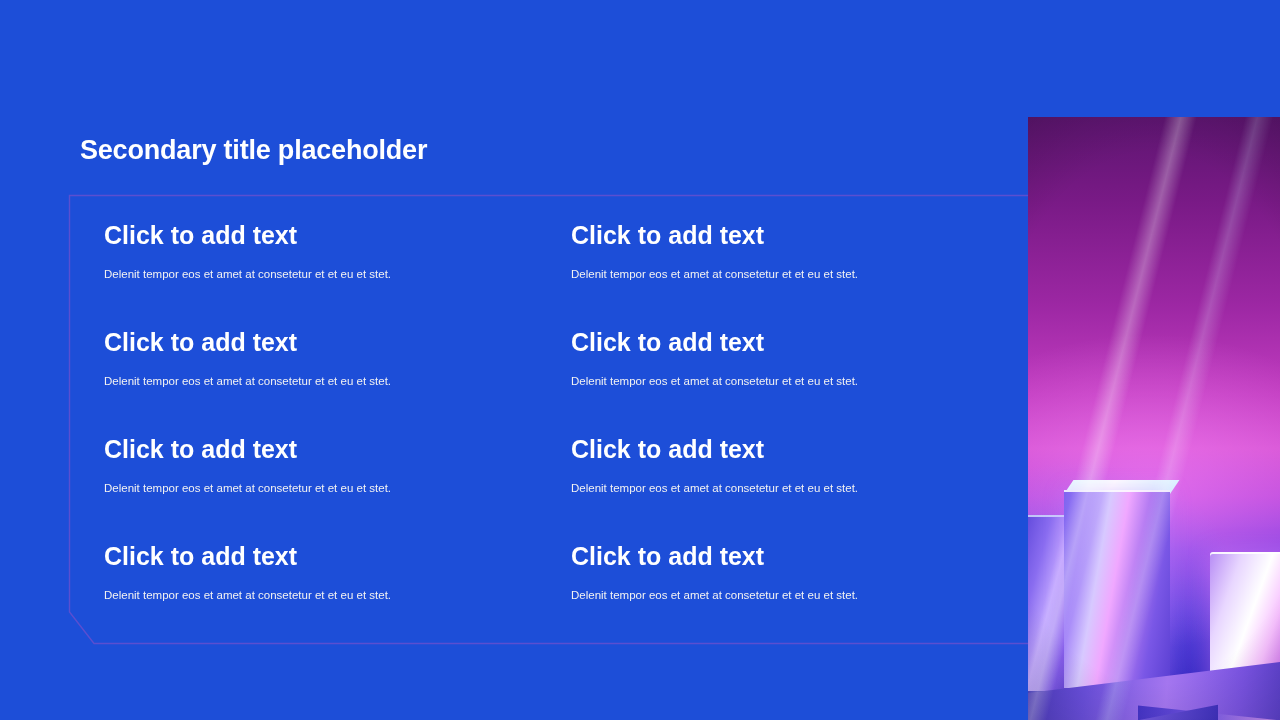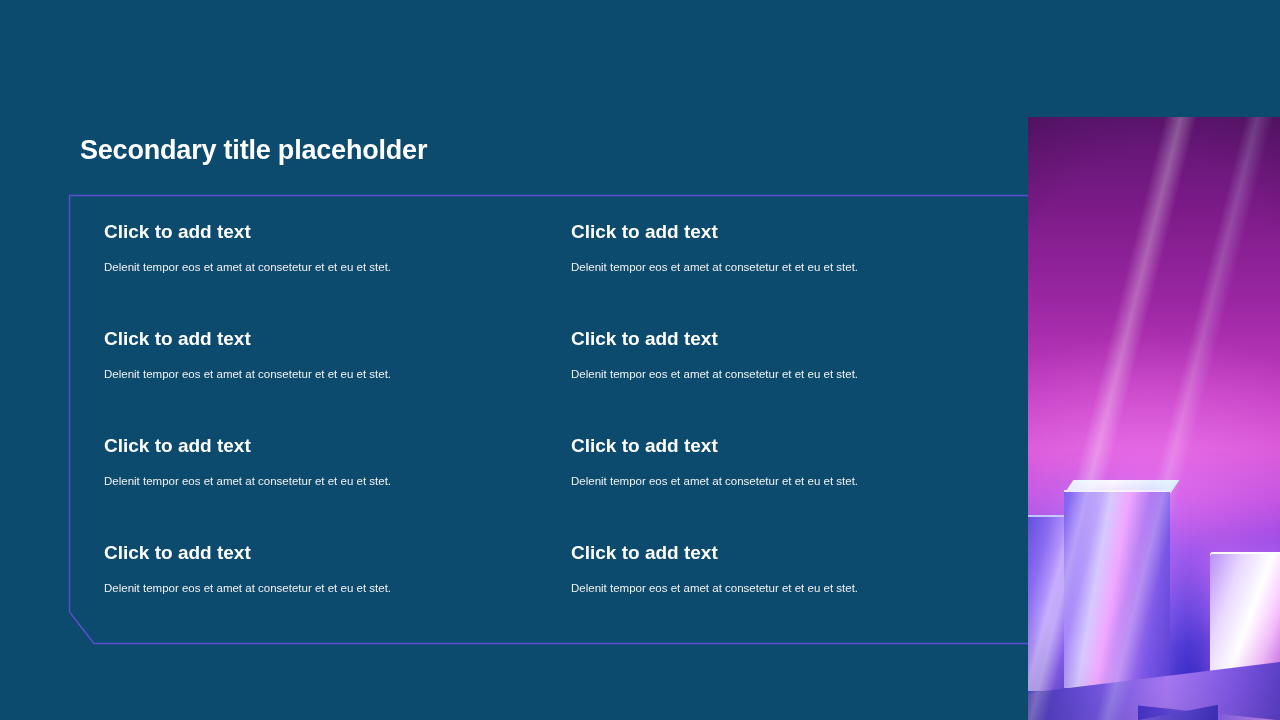--- a/index.html
+++ b/index.html
@@ -5,21 +5,21 @@
   * { margin:0; padding:0; box-sizing:border-box; }
   html, body {
     width:1280px; height:720px;
     background:#000000;
     overflow:hidden;
     font-family:"Liberation Sans", sans-serif;
   }
   #slide {
     position:relative;
     width:1280px; height:720px;
-    background:#0c4a6e;
+    background:#1d4ed8;
   }
 
   
   #page-title {
     position:absolute;
     left:80px; top:136px;
     font-size:27px;
     font-weight:bold;
     color:#ffffff;
     letter-spacing:-0.2px;
@@ -45,21 +45,21 @@
   #cell-grid {
     position:absolute;
     left:104px; top:221px;
     width:830px;
     display:grid;
     grid-template-columns:467px 363px;
     grid-template-rows:107px 107px 107px auto;
   }
   .cell { position:relative; }
   .cell-heading {
-    font-size:19px;
+    font-size:25px;
     font-weight:bold;
     color:#ffffff;
     line-height:1.15;
     white-space:nowrap;
   }
   .cell-body {
     margin-top:17px;
     font-size:11.5px;
     font-weight:normal;
     color:#f2f2f2;

